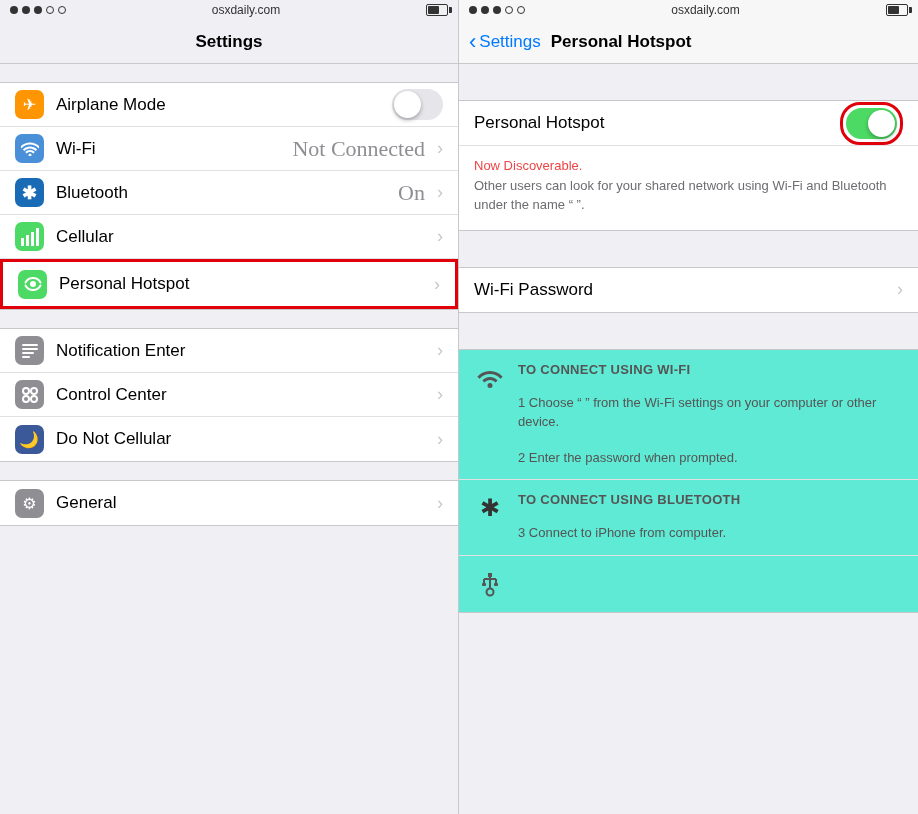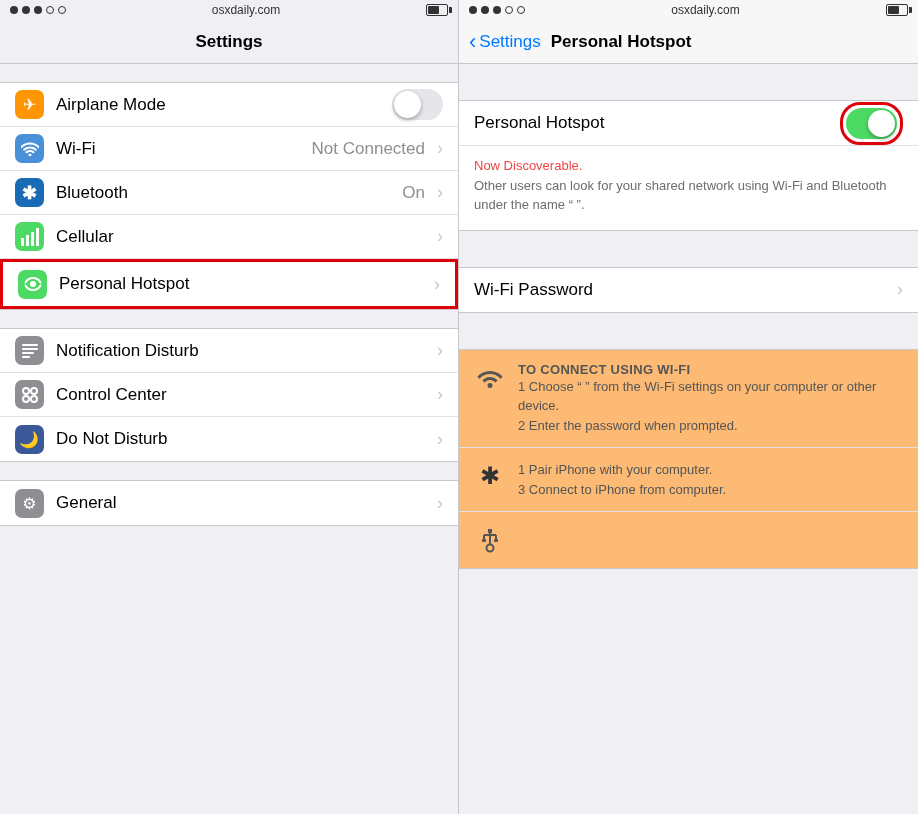--- a/index.html
+++ b/index.html
@@ -118,23 +118,24 @@
     .icon-blue-dnd { background: #3b5998; }
     .icon-gray-general { background: #8e8e93; }
 
     .row-label {
       flex: 1;
       font-size: 17px;
       color: #000;
     }
 
     .row-value {
-      font-size: 17px;
+      font-size: 22px;
       color: #8e8e93;
       margin-right: 8px;
+      font-family: Liberation Serif, serif;
     }
 
     .chevron {
       color: #c7c7cc;
       font-size: 18px;
       margin-left: 4px;
     }
 
     .toggle-container {
       display: flex;
@@ -264,21 +265,21 @@
     .wifi-password-row {
       display: flex;
       align-items: center;
       height: 44px;
       padding: 0 15px;
       background: #fff;
     }
 
     .instructions-section {
       margin-top: 18px;
-      background: #fdba74;
+      background: #5eead4;
       border-top: 1px solid #c8c7cc;
       border-bottom: 1px solid #c8c7cc;
     }
 
     .instruction-block {
       padding: 12px 15px;
       border-bottom: 1px solid #e0e0e5;
       display: flex;
       align-items: flex-start;
       gap: 12px;
@@ -304,21 +305,21 @@
     .instr-title {
       font-size: 13px;
       font-weight: 600;
       color: #555;
       letter-spacing: 0.3px;
     }
     .instr-step {
       font-size: 13px;
       color: #555;
       line-height: 1.5;
-      margin-top: 0;
+      margin-top: 16px;
     }
 
     
     .battery-icon {
       width: 22px;
       height: 12px;
       border: 1.5px solid #333;
       border-radius: 2px;
       position: relative;
       display: inline-flex;
@@ -436,40 +437,40 @@
 
       <div class="settings-row">
         <div class="row-icon icon-gray" style="font-size:14px;">
           <svg width="18" height="18" viewBox="0 0 18 18" fill="white">
             <rect x="1" y="2" width="16" height="2" rx="1"></rect>
             <rect x="1" y="6" width="16" height="2" rx="1"></rect>
             <rect x="1" y="10" width="12" height="2" rx="1"></rect>
             <rect x="1" y="14" width="8" height="2" rx="1"></rect>
           </svg>
         </div>
-        <span class="row-label">Notification Disturb</span>
+        <span class="row-label">Notification Enter</span>
         <span class="chevron">›</span>
       </div>
 
       <div class="settings-row">
         <div class="row-icon icon-gray-cc">
           <svg width="18" height="18" viewBox="0 0 18 18" fill="white">
             <circle cx="5" cy="5" r="3" fill="none" stroke="white" stroke-width="2"></circle>
             <circle cx="13" cy="5" r="3" fill="none" stroke="white" stroke-width="2"></circle>
             <circle cx="5" cy="13" r="3" fill="none" stroke="white" stroke-width="2"></circle>
             <circle cx="13" cy="13" r="3" fill="none" stroke="white" stroke-width="2"></circle>
           </svg>
         </div>
         <span class="row-label">Control Center</span>
         <span class="chevron">›</span>
       </div>
 
       <div class="settings-row">
         <div class="row-icon icon-blue-dnd">🌙</div>
-        <span class="row-label">Do Not Disturb</span>
+        <span class="row-label">Do Not Cellular</span>
         <span class="chevron">›</span>
       </div>
     </div>
 
     <div class="section-gap"></div>
 
     <div class="settings-group">
       <div class="settings-row">
         <div class="row-icon icon-gray-general">⚙</div>
         <span class="row-label">General</span>
@@ -547,21 +548,21 @@
           <div class="instr-step">1 Choose “                ” from the Wi-Fi settings on your computer or other device.</div>
           <div class="instr-step">2 Enter the password when prompted.</div>
         </div>
       </div>
 
       <div class="instruction-block">
         <div class="instr-icon" style="font-size:24px; color:#333;">
           ✱
         </div>
         <div class="instr-text">
-          <div class="instr-step">1 Pair iPhone with your computer.</div>
+          <div class="instr-title">TO CONNECT USING BLUETOOTH</div>
           <div class="instr-step">3 Connect to iPhone from computer.</div>
         </div>
       </div>
 
       <div class="instruction-block">
         <div class="instr-icon">
           <svg width="26" height="26" viewBox="0 0 26 26" fill="none">
             <rect x="11" y="2" width="4" height="4" fill="#555"></rect>
             <rect x="12" y="6" width="2" height="12" fill="#555"></rect>
             <circle cx="13" cy="21" r="3.5" stroke="#555" stroke-width="2" fill="none"></circle>

